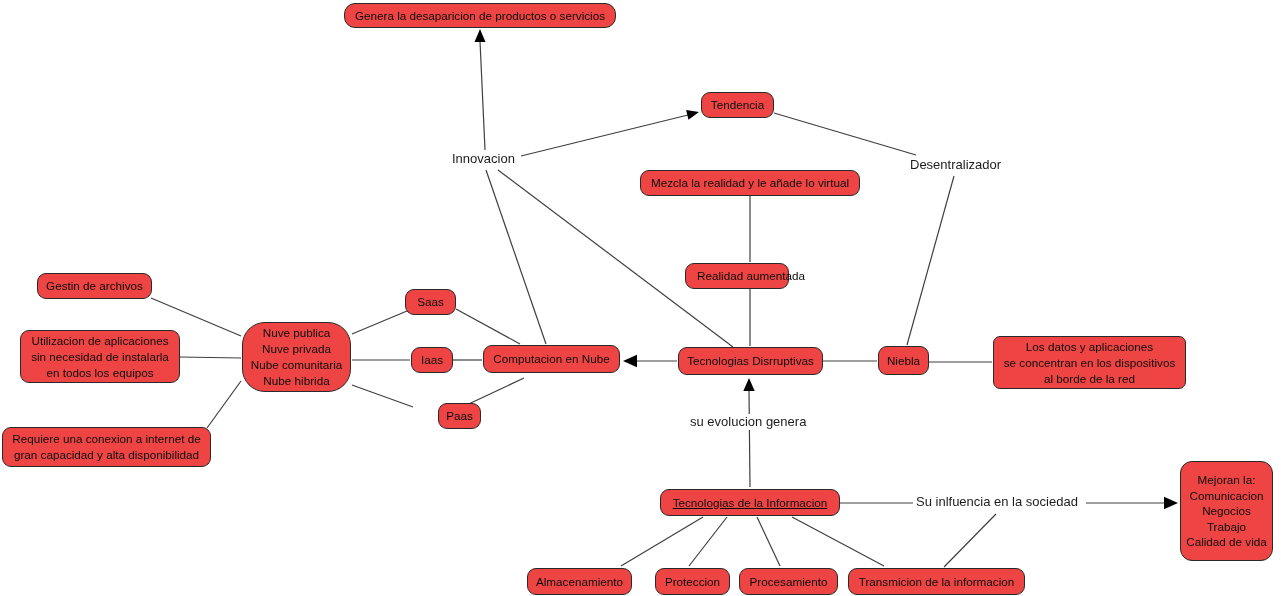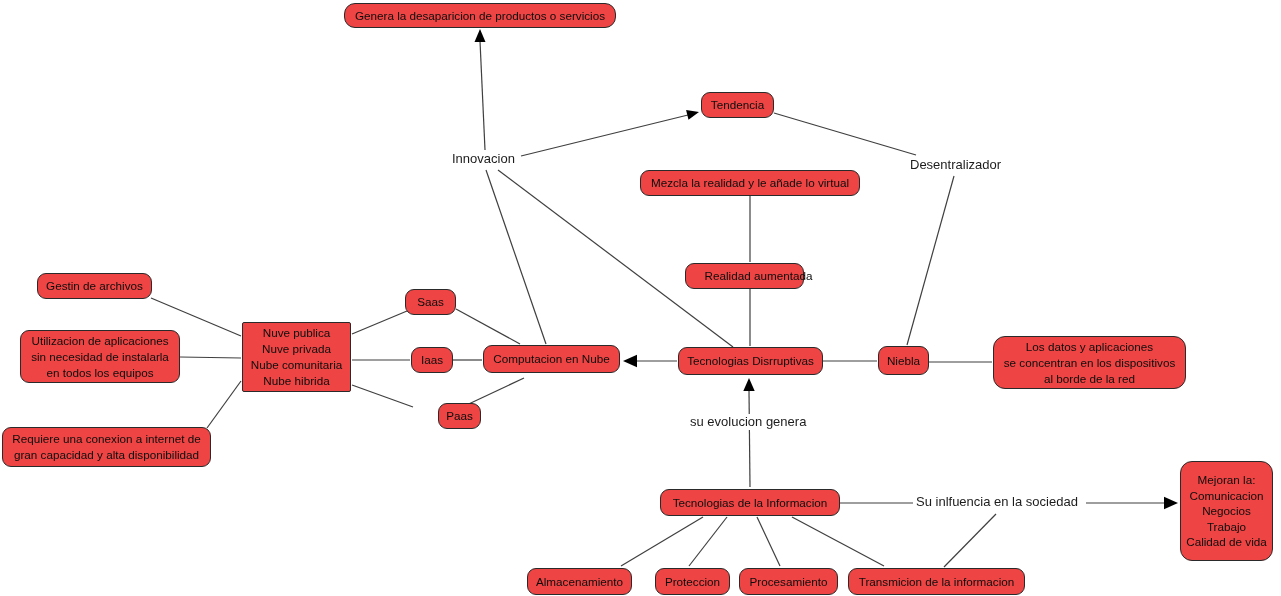--- a/index.html
+++ b/index.html
@@ -14,33 +14,33 @@
     position:absolute;box-sizing:border-box;
     background:#ef4444;border:1.3px solid #2a2a2a;border-radius:9px;
     display:flex;flex-direction:column;align-items:center;justify-content:center;
     text-align:center;font-size:11.7px;color:#0d0d0d;line-height:16px;
     white-space:nowrap;
   }
   .node div{white-space:nowrap;}
   .n-genera{left:344px;top:3px;width:272px;height:25px;border-radius:11px;}
   .n-tendencia{left:701px;top:92px;width:73px;height:26px;}
   .n-mezcla{left:640px;top:170px;width:220px;height:26px;}
-  .n-realidad{left:685px;top:263px;width:119px;height:26px;padding-left:28px;}
+  .n-realidad{left:685px;top:263px;width:104px;height:26px;padding-left:28px;}
   .n-gestin{left:37px;top:273px;width:115px;height:26px;}
   .n-utilizacion{left:20px;top:330px;width:160px;height:53px;}
   .n-requiere{left:2px;top:427px;width:209px;height:40px;}
-  .n-nuve{left:242px;top:322px;width:109px;height:70px;border-radius:2px;}
+  .n-nuve{left:242px;top:322px;width:109px;height:70px;border-radius:23px;}
   .n-saas{left:405px;top:289px;width:51px;height:26px;}
   .n-iaas{left:411px;top:347px;width:42px;height:26px;}
   .n-paas{left:438px;top:403px;width:43px;height:26px;}
   .n-computacion{left:483px;top:345px;width:137px;height:28px;}
   .n-disrruptivas{left:678px;top:347px;width:145px;height:28px;}
   .n-niebla{left:878px;top:346px;width:51px;height:29px;}
-  .n-losdatos{left:993px;top:336px;width:193px;height:53px;border-radius:12px;text-align:right;}
-  .n-tecinfo{left:660px;top:489px;width:180px;height:27px;}
+  .n-losdatos{left:993px;top:336px;width:193px;height:53px;border-radius:7px;text-align:right;}
+  .n-tecinfo{left:660px;top:489px;width:180px;height:27px;text-decoration:underline;}
   .n-mejoran{left:1180px;top:461px;width:93px;height:100px;border-radius:12px;line-height:15.5px;}
   .n-almacenamiento{left:527px;top:568px;width:105px;height:27px;}
   .n-proteccion{left:655px;top:568px;width:75px;height:27px;}
   .n-procesamiento{left:739px;top:568px;width:99px;height:27px;}
   .n-transmicion{left:848px;top:568px;width:177px;height:27px;}
   .link-label{
     position:absolute;font-size:13px;color:#1c1c1c;background:#ffffff;
     padding:0 2px;white-space:nowrap;line-height:16px;
   }
   .l-innovacion{left:450px;top:151px;}

